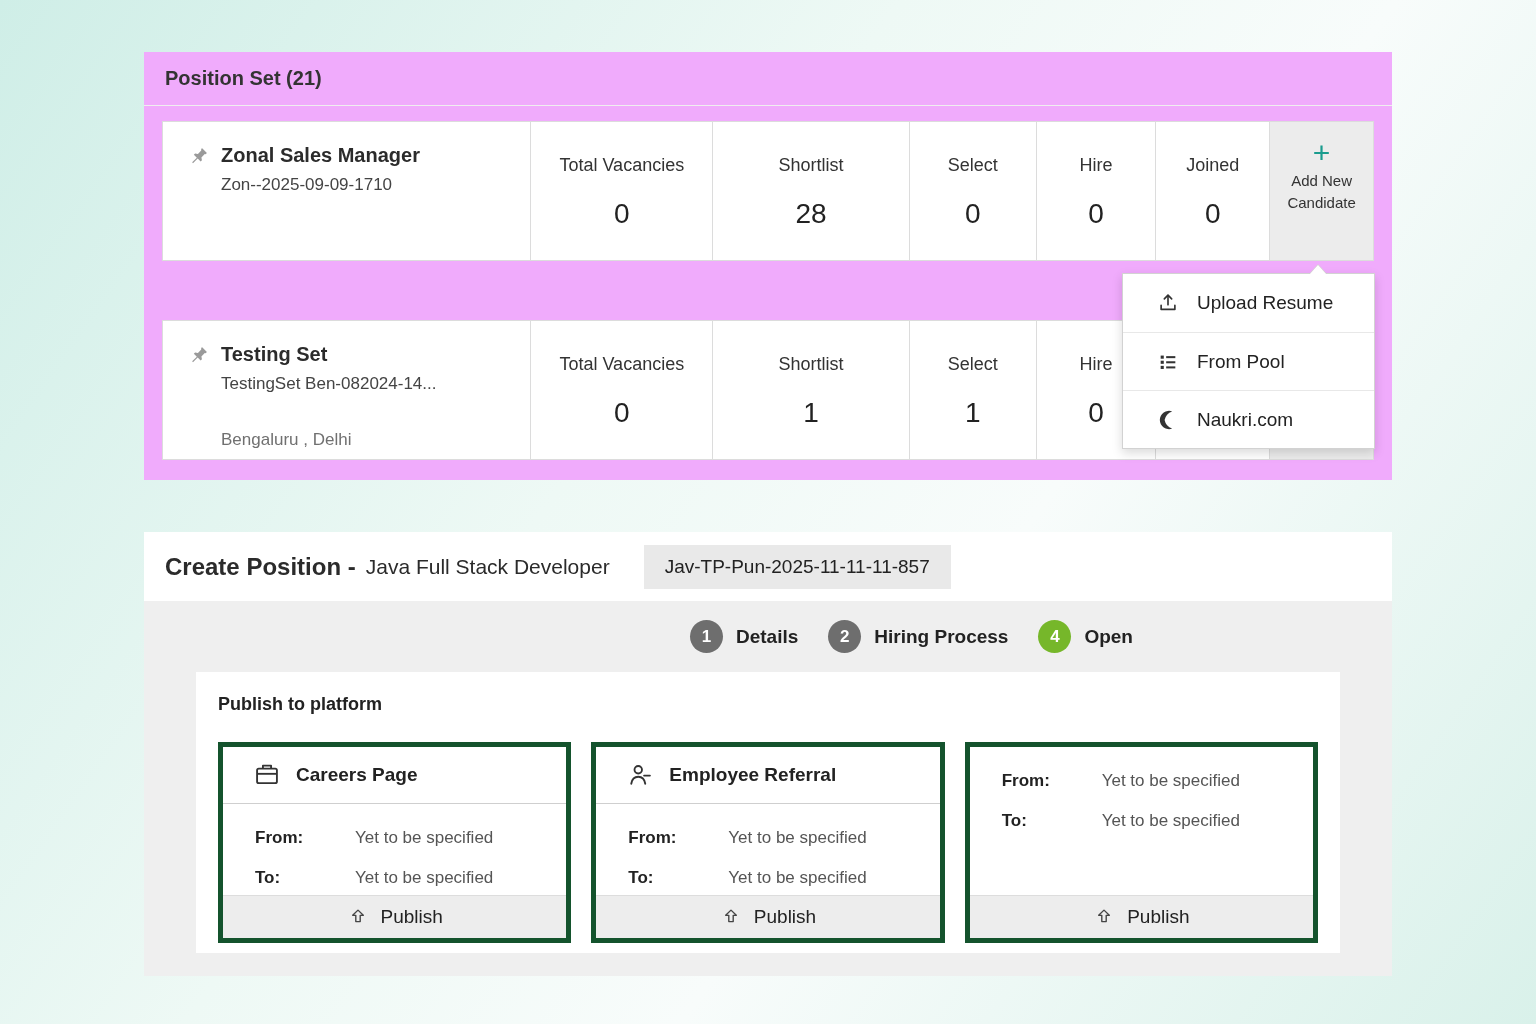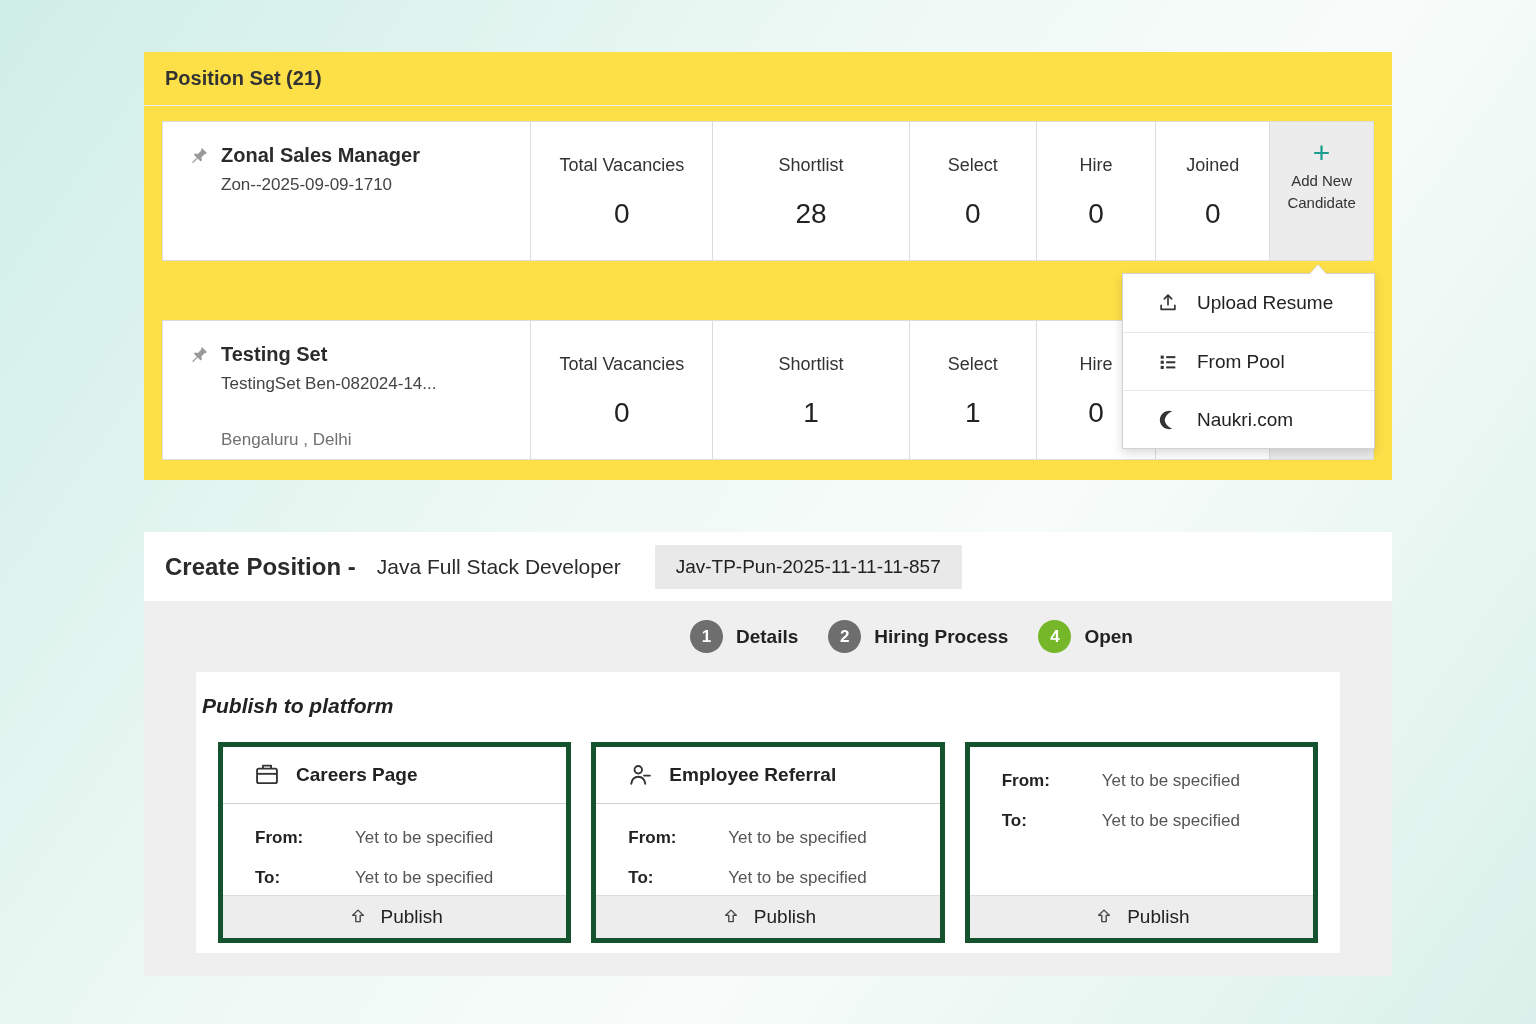--- a/index.html
+++ b/index.html
@@ -2,21 +2,21 @@
 <html><head>
 <meta charset="utf-8">
 <style>
   * { margin:0; padding:0; box-sizing:border-box; }
   html,body { width:1536px; height:1024px; overflow:hidden;
     font-family:"Liberation Sans","DejaVu Sans",sans-serif; color:#2b2b2b; }
   .bg { position:absolute; inset:0;
     background:linear-gradient(125deg,#cfeee7 0%,#eef9f5 40%,#f8fcfb 62%,#d9f1ea 100%); }
 
   
-  .card-positions { position:absolute; left:144px; top:52px; width:1248px; height:428px; background:#fde047; }
+  .card-positions { position:absolute; left:144px; top:52px; width:1248px; height:428px; background:#f0abfc; }
   .ps-header { height:54px; display:flex; align-items:center; padding-left:21px;
     border-bottom:1px solid #efefef; }
   .ps-title { font-size:20px; font-weight:700; color:#333; }
 
   .ps-row { position:absolute; left:18px; width:1212px; height:140px;
     display:flex; border:1px solid #dcdcdc; background:#fff; }
   .ps-row-1 { top:69px; }
   .ps-row-2 { top:268px; }
   .cell { border-left:1px solid #dcdcdc; display:flex; flex-direction:column;
     align-items:center; padding-top:32px; }
@@ -44,32 +44,32 @@
   .dd-item { height:58px; display:flex; align-items:center; padding-left:34px; gap:18px;
     cursor:pointer; }
   .dd-item + .dd-item { border-top:1px solid #e8e8e8; }
   .dd-label { font-size:19px; color:#222; }
   .dd-ico { width:22px; height:22px; flex:0 0 22px; }
 
   
   .cp-header { position:absolute; left:144px; top:532px; width:1248px; height:69px;
     background:#fff; display:flex; align-items:center; padding-left:21px; }
   .cp-title { font-size:24px; font-weight:700; color:#2b2b2b; }
-  .cp-name { font-size:21px; font-weight:400; color:#2b2b2b; margin-left:21px; }
+  .cp-name { font-size:21px; font-weight:400; color:#2b2b2b; margin-left:10px; }
   .cp-chip { margin-left:34px; background:#e9e9e9; padding:11px 21px; font-size:19px; color:#222; }
 
   .cp-body { position:absolute; left:144px; top:601px; width:1248px; height:375px; background:#efefef; }
   .steps { position:absolute; left:546px; top:19px; display:flex; align-items:center; }
   .step-circle { width:33px; height:33px; border-radius:50%; background:#6e6e6e; color:#fff;
     font-size:17px; font-weight:700; display:flex; align-items:center; justify-content:center; }
   .step-circle.green { background:#76b72a; }
   .step-label { font-size:19px; font-weight:700; color:#222; margin:0 30px 0 13px; }
 
   .publish-card { position:absolute; left:52px; top:71px; width:1144px; height:281px; background:#fff; }
-  .pub-title { font-size:21px; font-weight:700; color:#222; padding:22px 0 0 6px;font-style:italic; }
+  .pub-title { font-size:18px; font-weight:700; color:#222; padding:22px 0 0 22px; }
   .platforms { position:absolute; left:22px; top:70px; width:1100px; display:flex; gap:20px; }
   .platform { flex:1; border:5px solid #14532d; height:201px; position:relative; background:#fff; }
   .pf-head { height:57px; border-bottom:1px solid #cfcfcf; display:flex; align-items:center;
     padding-left:30px; gap:15px; }
   .pf-name { font-size:19px; font-weight:700; color:#222; }
   .pf-ico { width:28px; height:28px; flex:0 0 28px; }
   .pf-row { display:flex; padding-left:32px; margin-top:24px; }
   .pf-row + .pf-row { margin-top:20px; }
   .pf-lab { width:100px; font-size:17px; font-weight:700; color:#222; }
   .pf-val { font-size:17px; color:#555; }

